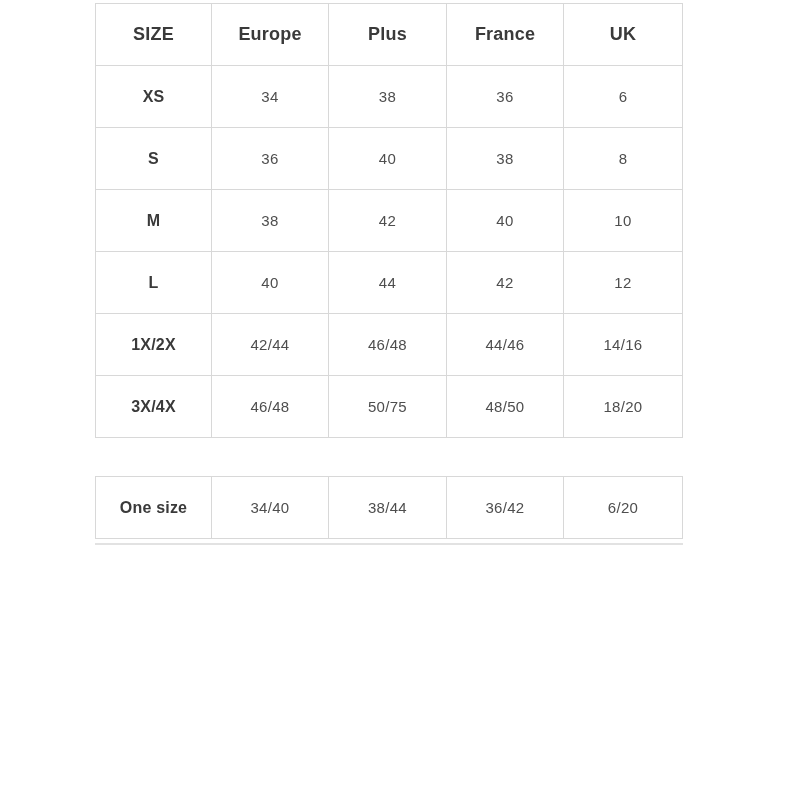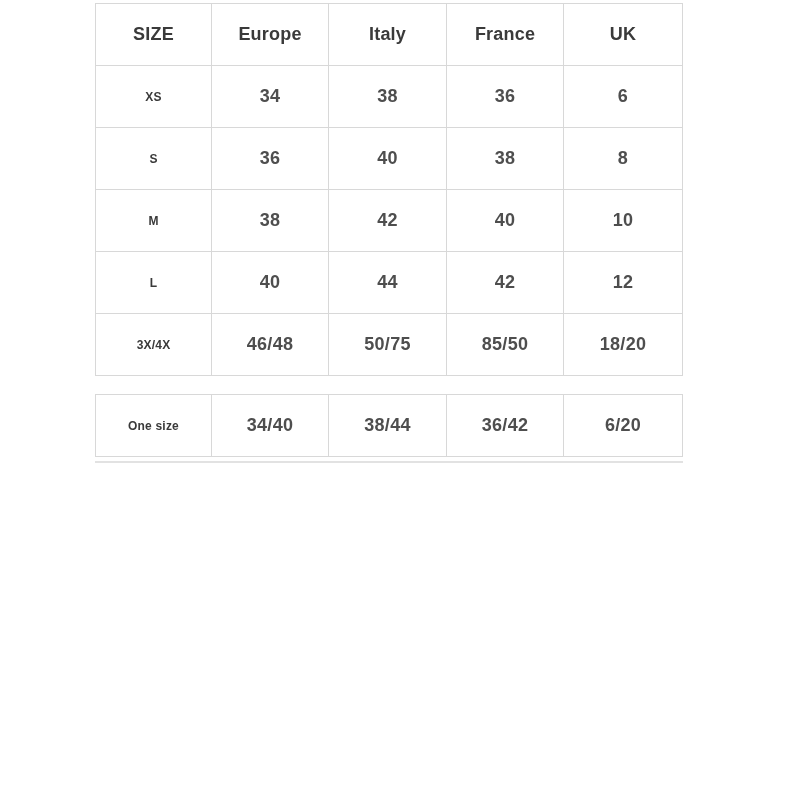--- a/index.html
+++ b/index.html
@@ -25,28 +25,28 @@
   }
   table.size-table th, table.size-table td{
     border:1px solid var(--border-color);
     height:62px;
     text-align:center;vertical-align:middle;
     padding:0 4px;
     white-space:nowrap;
   }
   table.size-table th{
     font-weight:bold;color:var(--header-text);
-    font-size:12px;letter-spacing:.2px;
+    font-size:16px;letter-spacing:.2px;
   }
   table.size-table thead th{font-size:18px;}
   table.size-table td{
-    font-weight:bold;color:var(--value-text);
-    font-size:18px;letter-spacing:.3px;
+    font-weight:normal;color:var(--value-text);
+    font-size:15px;letter-spacing:.3px;
   }
-  table.second{margin-top:18px;}
+  table.second{margin-top:38px;}
   .cutoff-line{
     margin-top:4px;height:2px;width:100%;
     background:var(--border-color);opacity:.75;
   }
 </style>
 </head>
 <body>
 
 <div class="page">
 
@@ -55,21 +55,21 @@
       <col style="width:116px">
         <col style="width:117px">
         <col style="width:118px">
         <col style="width:117px">
         <col>
     </colgroup>
     <thead>
       <tr>
           <th>SIZE</th>
           <th>Europe</th>
-          <th>Italy</th>
+          <th>Plus</th>
           <th>France</th>
           <th>UK</th>
         </tr>
     </thead>
     <tbody>
         <tr>
           <th>XS</th>
           <td>34</td>
           <td>38</td>
           <td>36</td>
@@ -90,24 +90,31 @@
           <td>10</td>
         </tr>
         <tr>
           <th>L</th>
           <td>40</td>
           <td>44</td>
           <td>42</td>
           <td>12</td>
         </tr>
         <tr>
+          <th>1X/2X</th>
+          <td>42/44</td>
+          <td>46/48</td>
+          <td>44/46</td>
+          <td>14/16</td>
+        </tr>
+        <tr>
           <th>3X/4X</th>
           <td>46/48</td>
           <td>50/75</td>
-          <td>85/50</td>
+          <td>48/50</td>
           <td>18/20</td>
         </tr>
       </tbody>
   </table>
 
   <table class="size-table second">
     <colgroup>
       <col style="width:116px">
         <col style="width:117px">
         <col style="width:118px">

